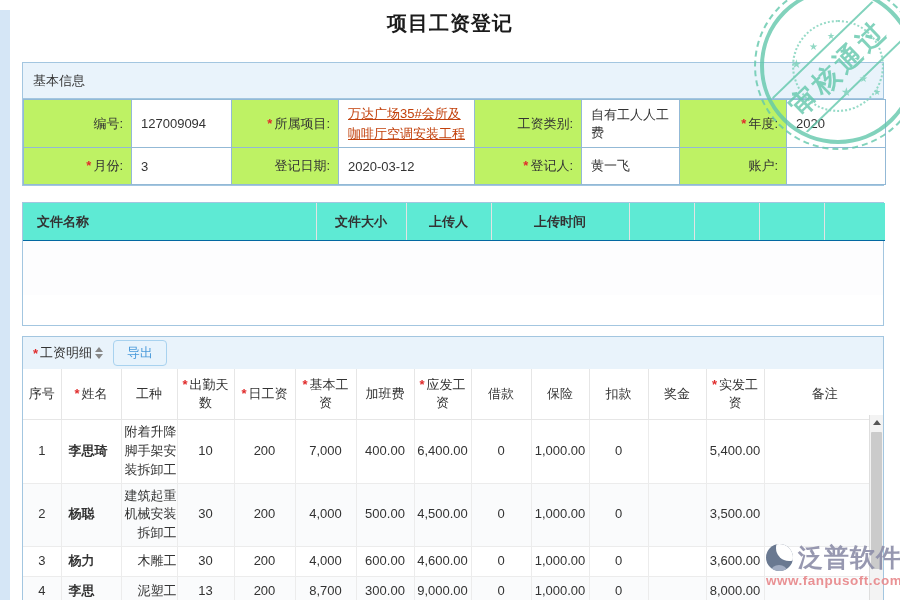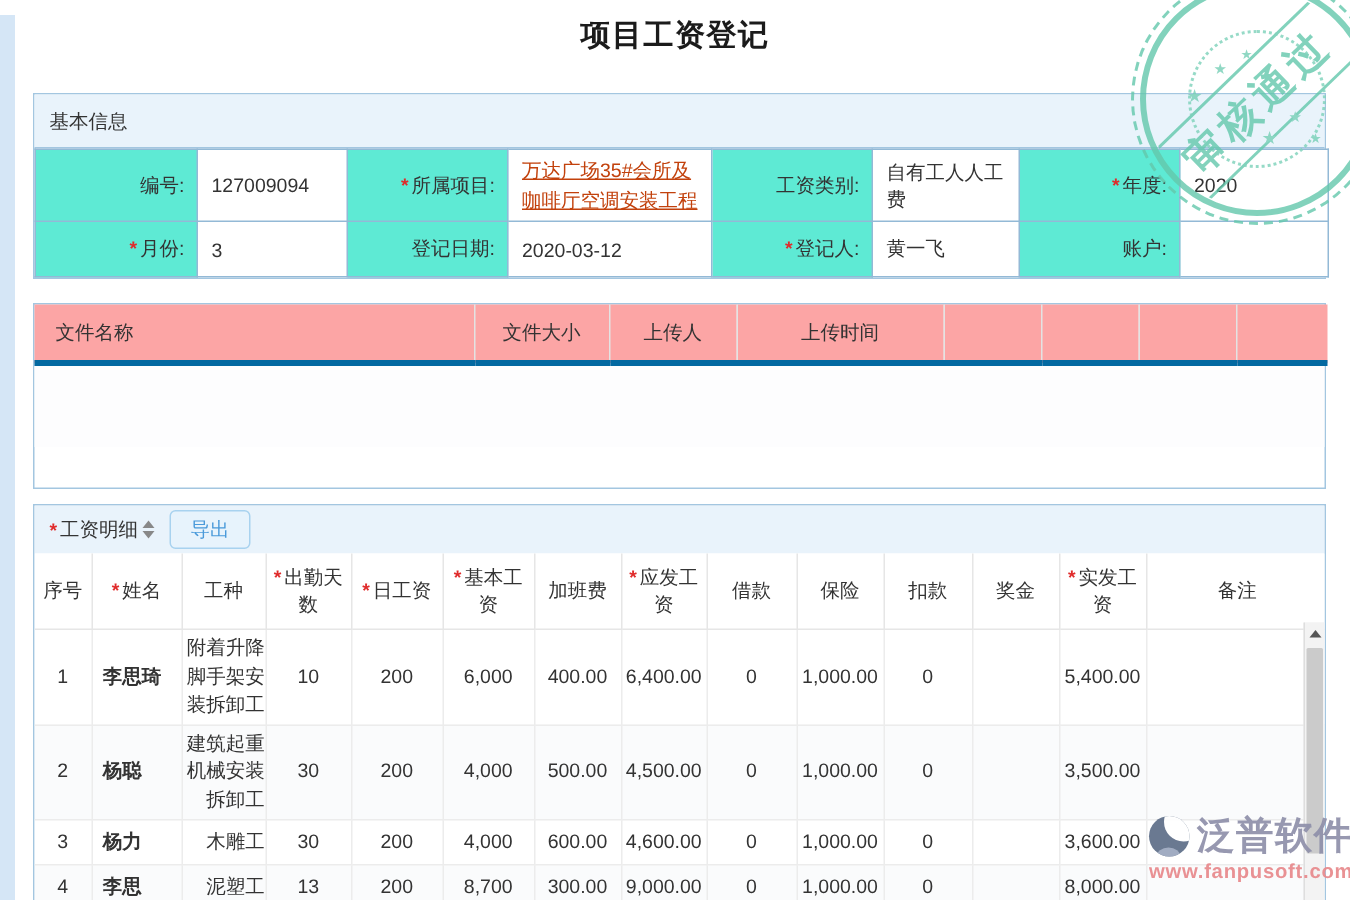--- a/index.html
+++ b/index.html
@@ -19,29 +19,29 @@
 
   .sec-head{background:#e9f3fb;display:flex;align-items:center;padding:0 10px;font-size:13px;color:#333;gap:8px;box-sizing:border-box;}
   .panel-basic .sec-head{height:36px;border-bottom:1px solid #a3c6e0;}
   .panel-attach .sec-head{height:32px;border-bottom:1px solid #cfe0ee;}
   .panel-salary .sec-head{height:32px;}
 
   table{border-collapse:collapse;table-layout:fixed;width:100%;}
 
   
   .binfo td{border:1px solid #93b9d6;font-size:13px;box-sizing:border-box;}
-  .binfo td.lbl{background:#5eead4;text-align:right;padding:3px 8px;color:#333;}
+  .binfo td.lbl{background:#bef264;text-align:right;padding:3px 8px;color:#333;}
   .binfo td.val{background:#fff;text-align:left;padding:3px 9px;}
   .binfo tr.r0 td{height:48px;}
   .binfo tr.r1 td{height:37px;}
   a.link{color:#c2410c;text-decoration:underline;cursor:pointer;line-height:1.5;}
 
   
-  .attach-table th{font-weight:normal;font-size:13px;color:#333;height:35px;
-    border-right:1px solid #e3e3e3;border-bottom:4px solid #0369a1;background:#fca5a5;text-align:center;}
+  .attach-table th{font-weight:bold;font-size:13px;color:#333;height:35px;
+    border-right:1px solid #e3e3e3;border-bottom:1px solid #0369a1;background:#5eead4;text-align:center;}
   .attach-table th:first-child{text-align:left;padding-left:14px;}
   .attach-table th:last-child{border-right:none;}
   .attach-empty{height:54px;background:#fdfdfe;}
 
   
   .sal-table th{font-weight:normal;font-size:13px;color:#333;background:#fff;
     border-right:1px solid #e6e6e6;border-bottom:1px solid #e6e6e6;
     padding:2px 1px;line-height:1.35;height:46px;text-align:center;}
   .sal-table th:last-child{border-right:none;}
   .sal-table td{font-size:13px;color:#333;border-right:1px solid #ececec;border-bottom:1px solid #ececec;
@@ -213,21 +213,21 @@
           <th><span>备注</span></th>
         </tr>
       </thead>
     <tbody id="sal-body">
         <tr class="odd" style="height: 56px;">
           <td>1</td>
           <td class="l">李思琦</td>
           <td class="wt">附着升降脚手架安装拆卸工</td>
           <td>10</td>
           <td>200</td>
-          <td>6,000</td>
+          <td>7,000</td>
           <td>400.00</td>
           <td>6,400.00</td>
           <td>0</td>
           <td>1,000.00</td>
           <td>0</td>
           <td></td>
           <td>5,400.00</td>
           <td class="l"></td>
         </tr>
         <tr class="even" style="height: 58px;">

